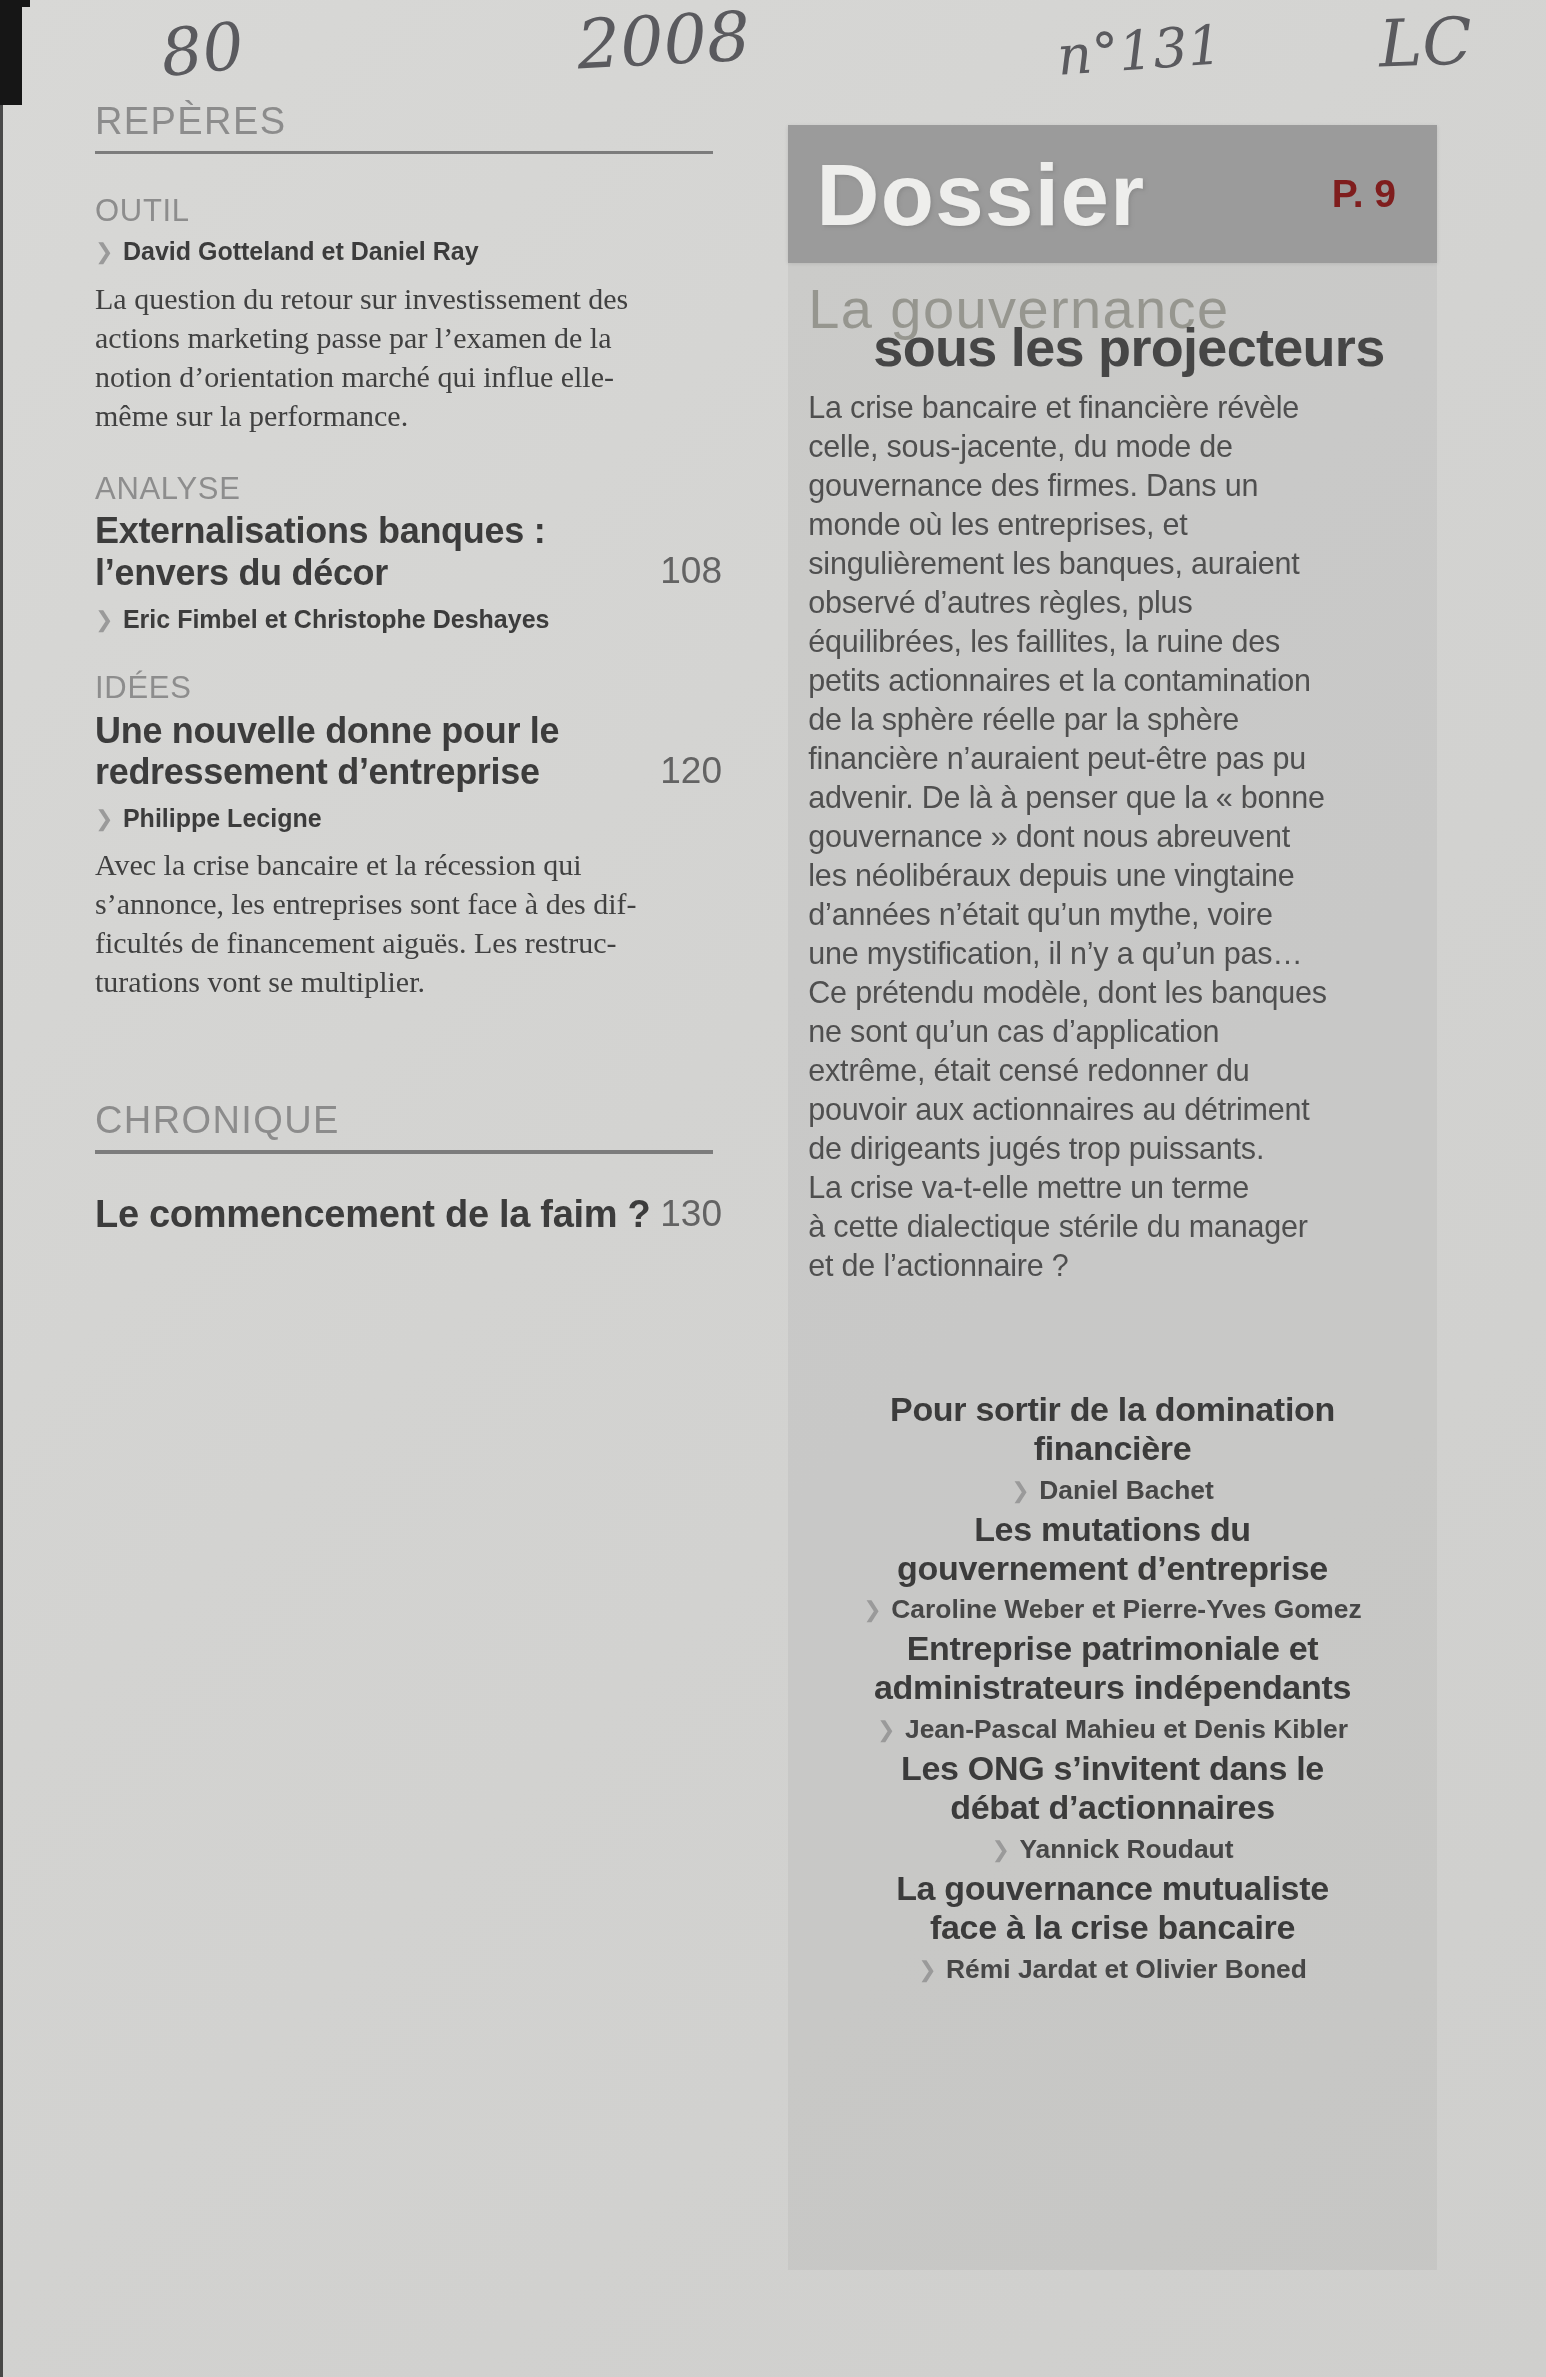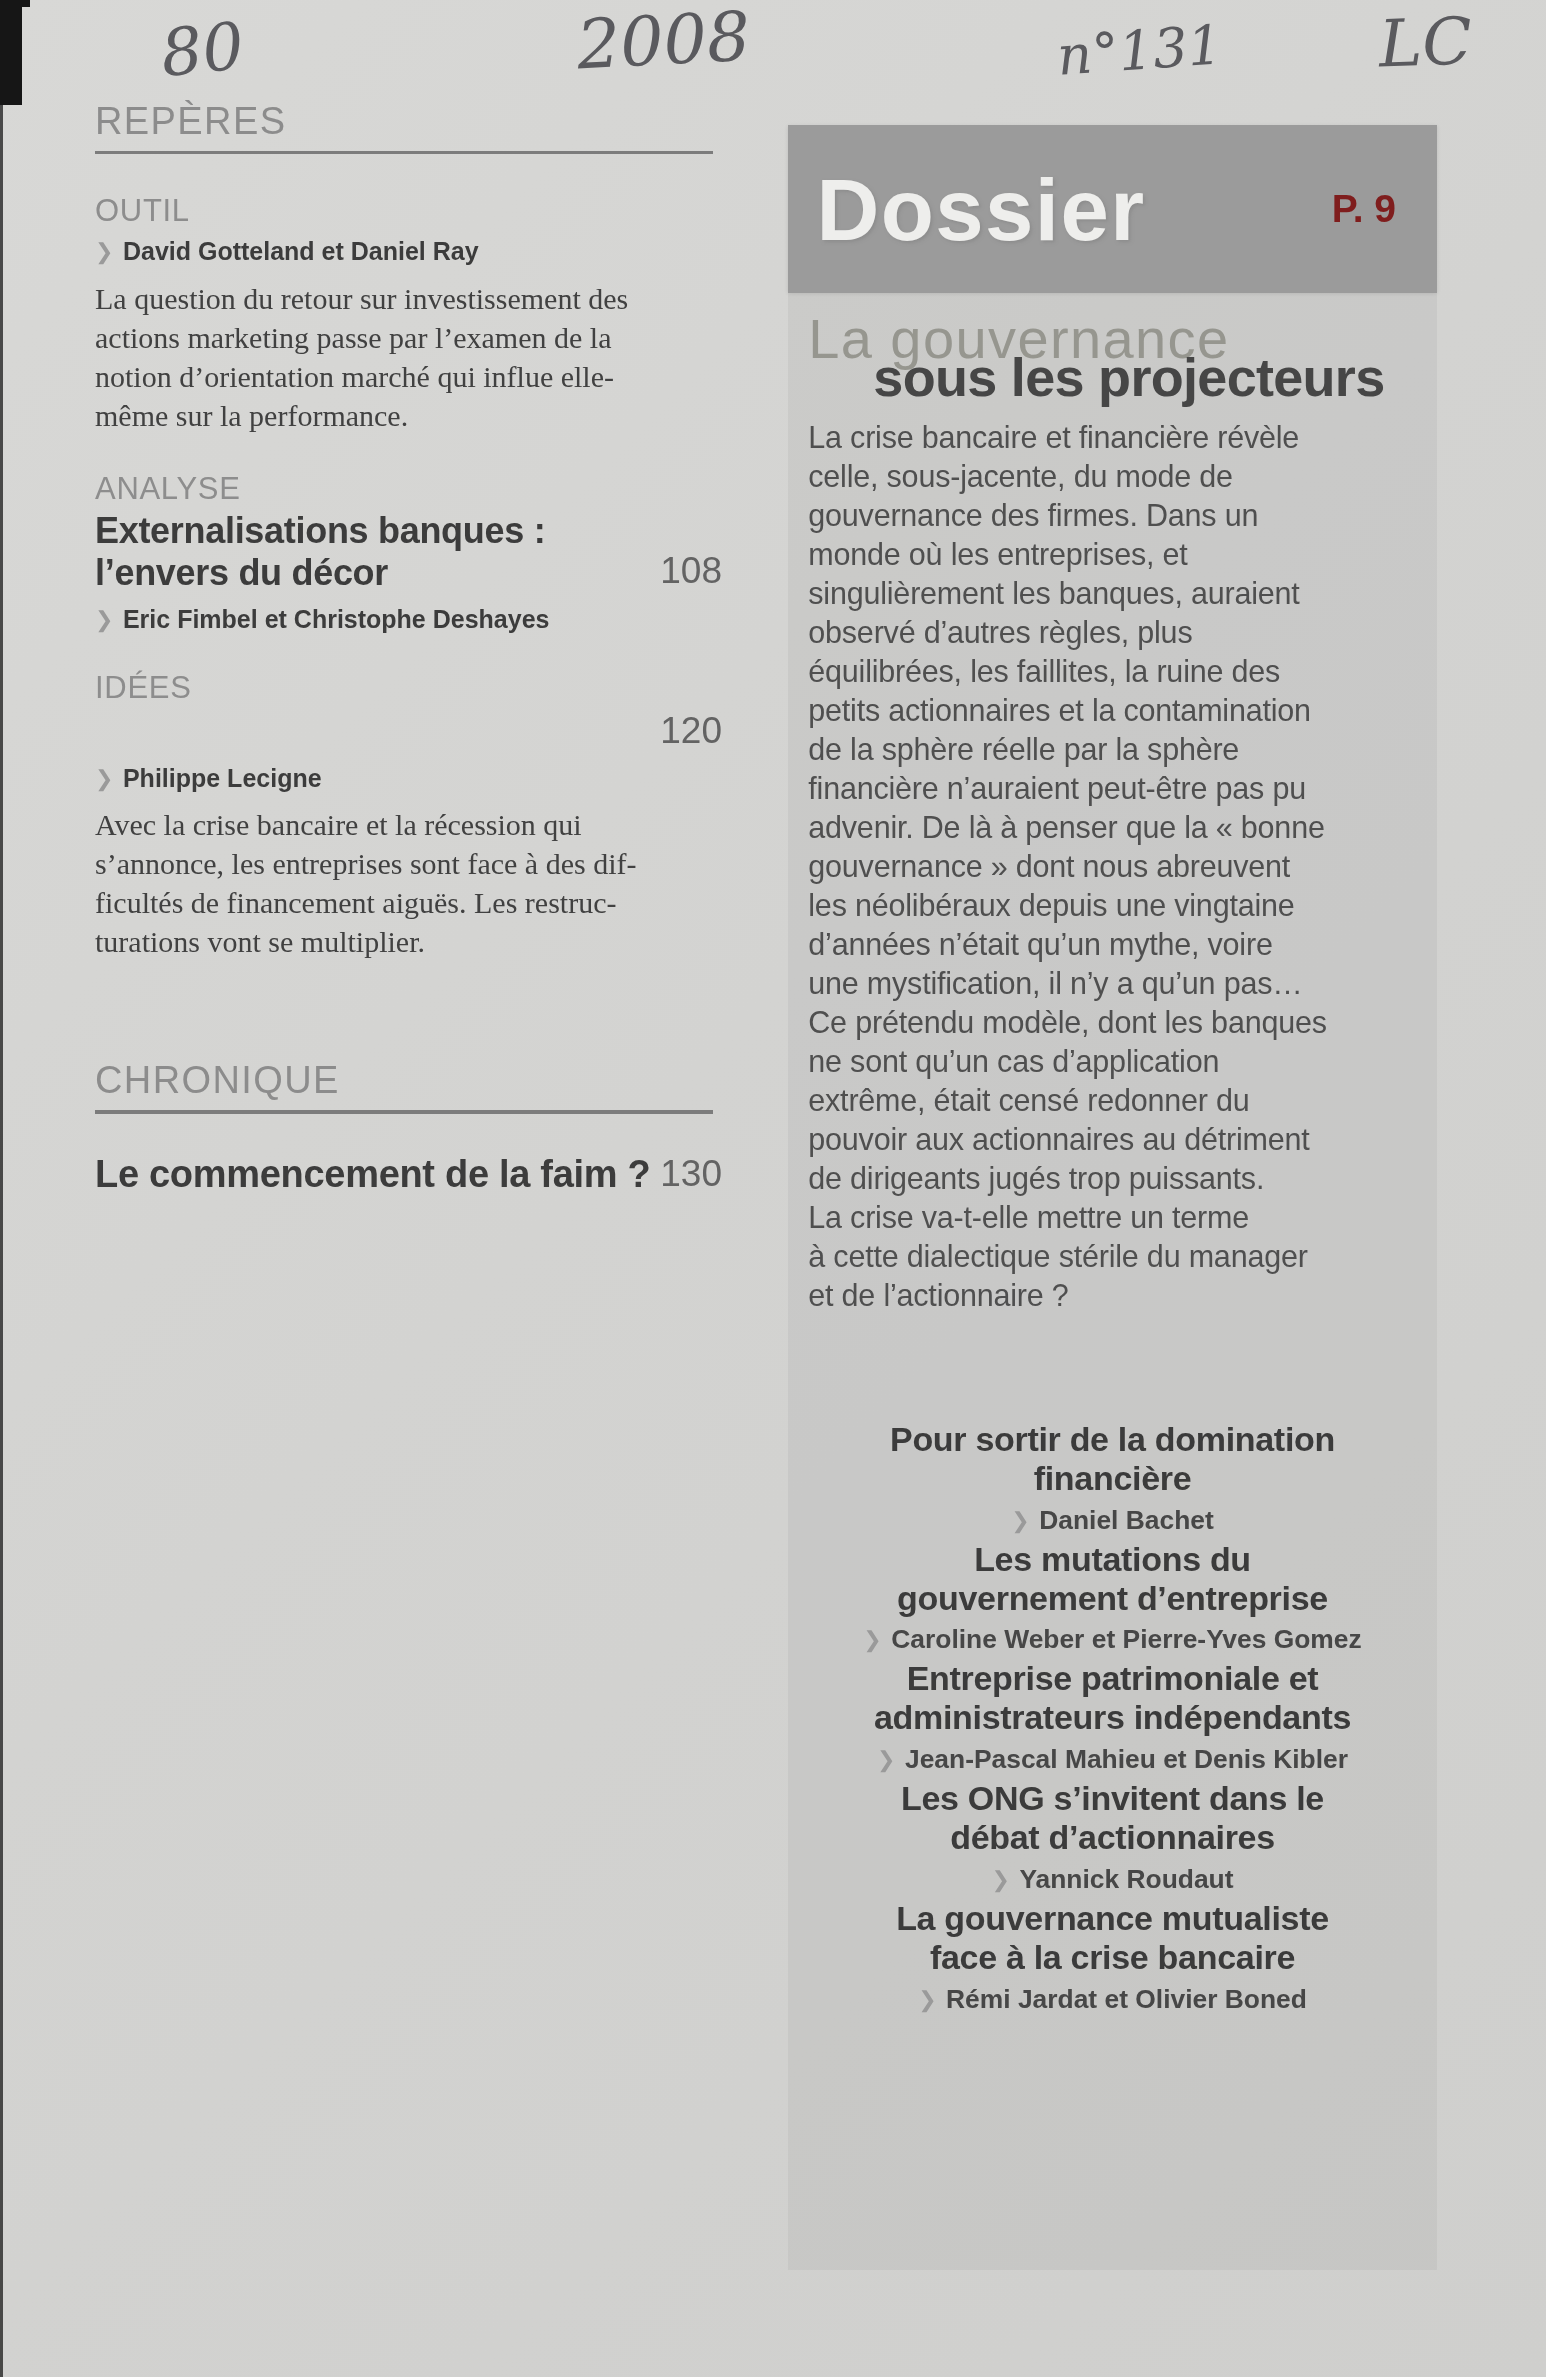--- a/index.html
+++ b/index.html
@@ -59,21 +59,21 @@
   }
   .chron-row{margin-top:39px;display:flex;align-items:flex-start;}
   .chron-title{font-size:38px;font-weight:700;color:#3c3c3c;letter-spacing:-0.3px;}
 
   
   .dossier-panel{
     position:absolute;left:788px;top:125px;width:649px;height:2145px;
     background:rgba(0,0,0,0.045);
   }
   .dossier-box{
-    height:168px;background:#9b9b9b;
+    height:138px;background:#9b9b9b;
     display:flex;align-items:center;
     box-shadow:0 1.4px 4.1px rgba(0,0,0,.12);
   }
   .dossier-word{
     padding-left:28.5px;font-size:87px;font-weight:700;letter-spacing:1.4px;
     color:#eeeeec;line-height:1;
     text-shadow:2px 2px 3.4px rgba(130,130,130,.55);
   }
   .dossier-page{
     margin-left:auto;margin-right:41px;
@@ -147,20 +147,22 @@
       </div>
       <div class="author-row">
         <span class="chevron">❯</span>
         <span class="author-name">Eric Fimbel et Christophe Deshayes</span>
       </div>
     </div>
 
     <div class="article">
       <div class="category">IDÉES</div>
       <div class="title-row">
+        <div class="art-title">Une nouvelle donne pour le
+redressement d’entreprise</div>
         <div class="pagenum">120</div>
       </div>
       <div class="author-row">
         <span class="chevron">❯</span>
         <span class="author-name">Philippe Lecigne</span>
       </div>
       <div class="summary">Avec la crise bancaire et la récession qui
 s’annonce, les entreprises sont face à des dif-
 ficultés de financement aiguës. Les restruc-
 turations vont se multiplier.</div>

